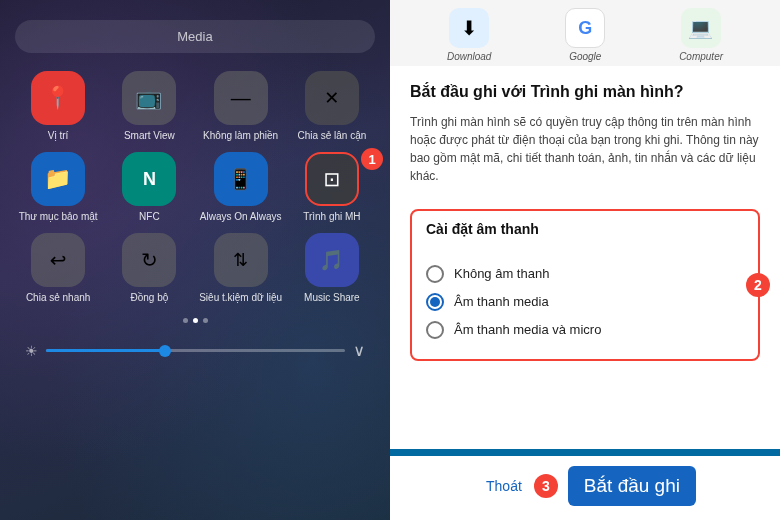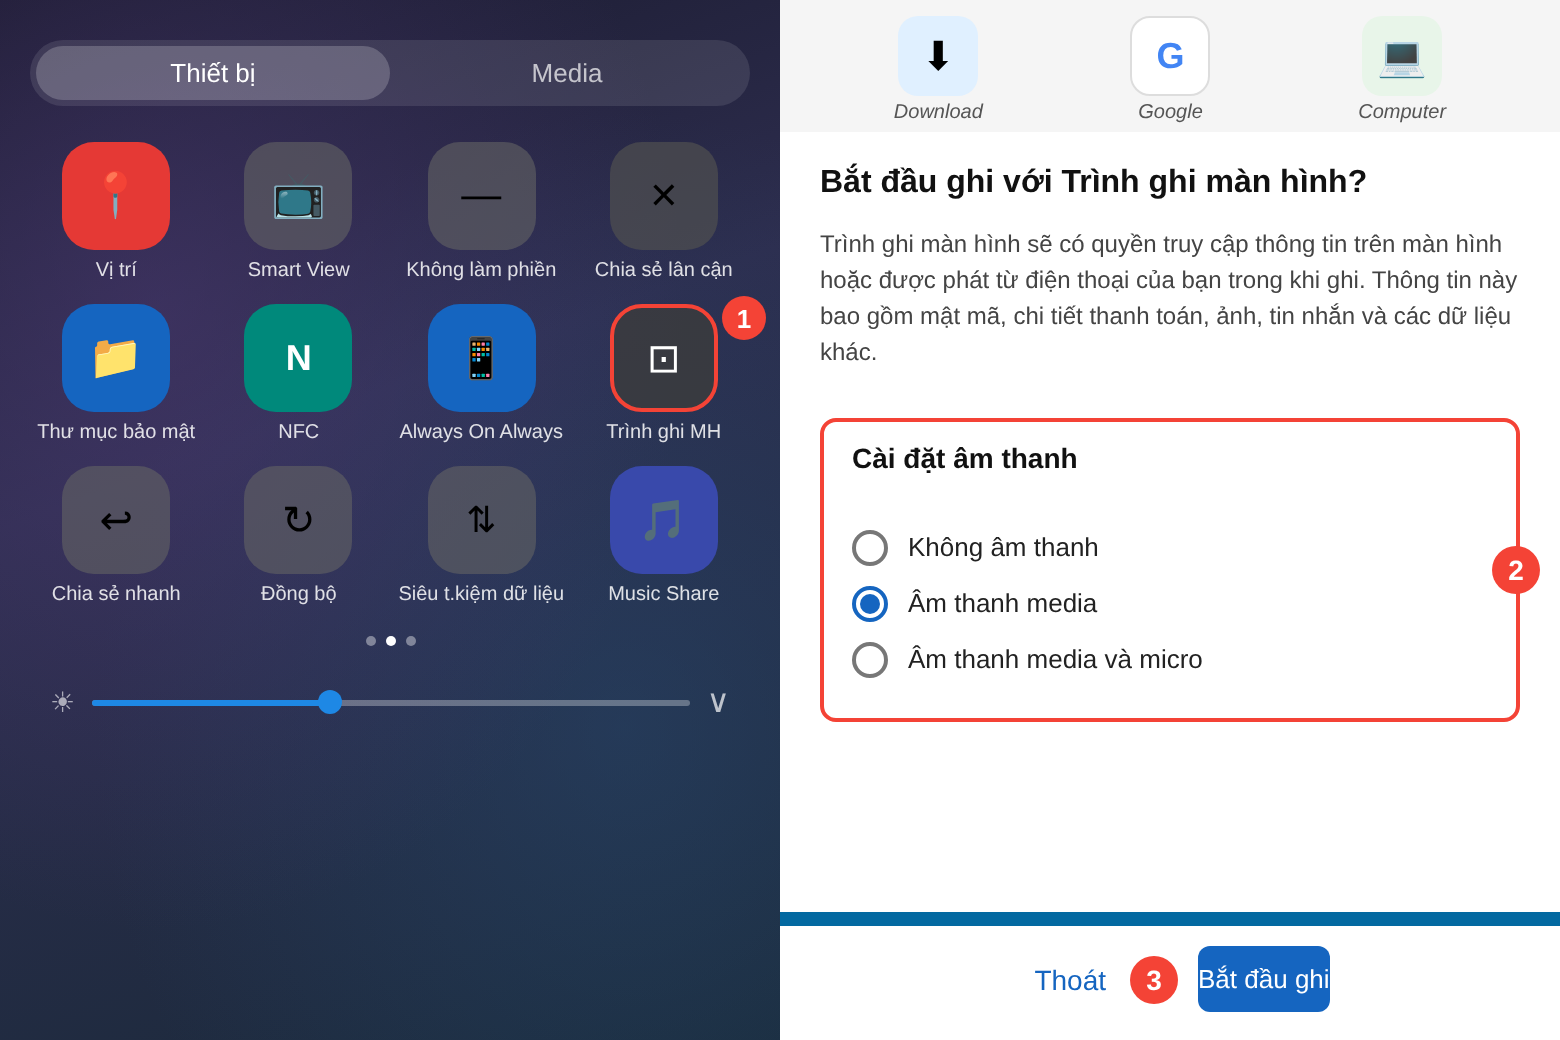--- a/index.html
+++ b/index.html
@@ -342,35 +342,34 @@
       justify-content: center;
       font-size: 14px;
       font-weight: bold;
     }
 
     .btn-batdaughi {
       background: #1565c0;
       color: white;
       border: none;
       border-radius: 6px;
-      padding: 9px 0;
-      font-size: 13px;
+      padding: 9px 16px;
+      font-size: 19px;
       font-weight: 500;
       cursor: pointer;
     }
   </style>
 </head>
 <body>
 
 <div class="left-panel">
   <div class="left-bg-blur"></div>
   <div class="left-content">
 
     <div class="tabs-row">
-      <div class="tab-item active">Thiết bị</div>
       <div class="tab-item">Media</div>
     </div>
 
     <div class="icons-grid">
 
       <div class="icon-item">
         <div class="icon-circle ic-red">
           <span>📍</span>
         </div>
         <span class="icon-label">Vị trí</span>

